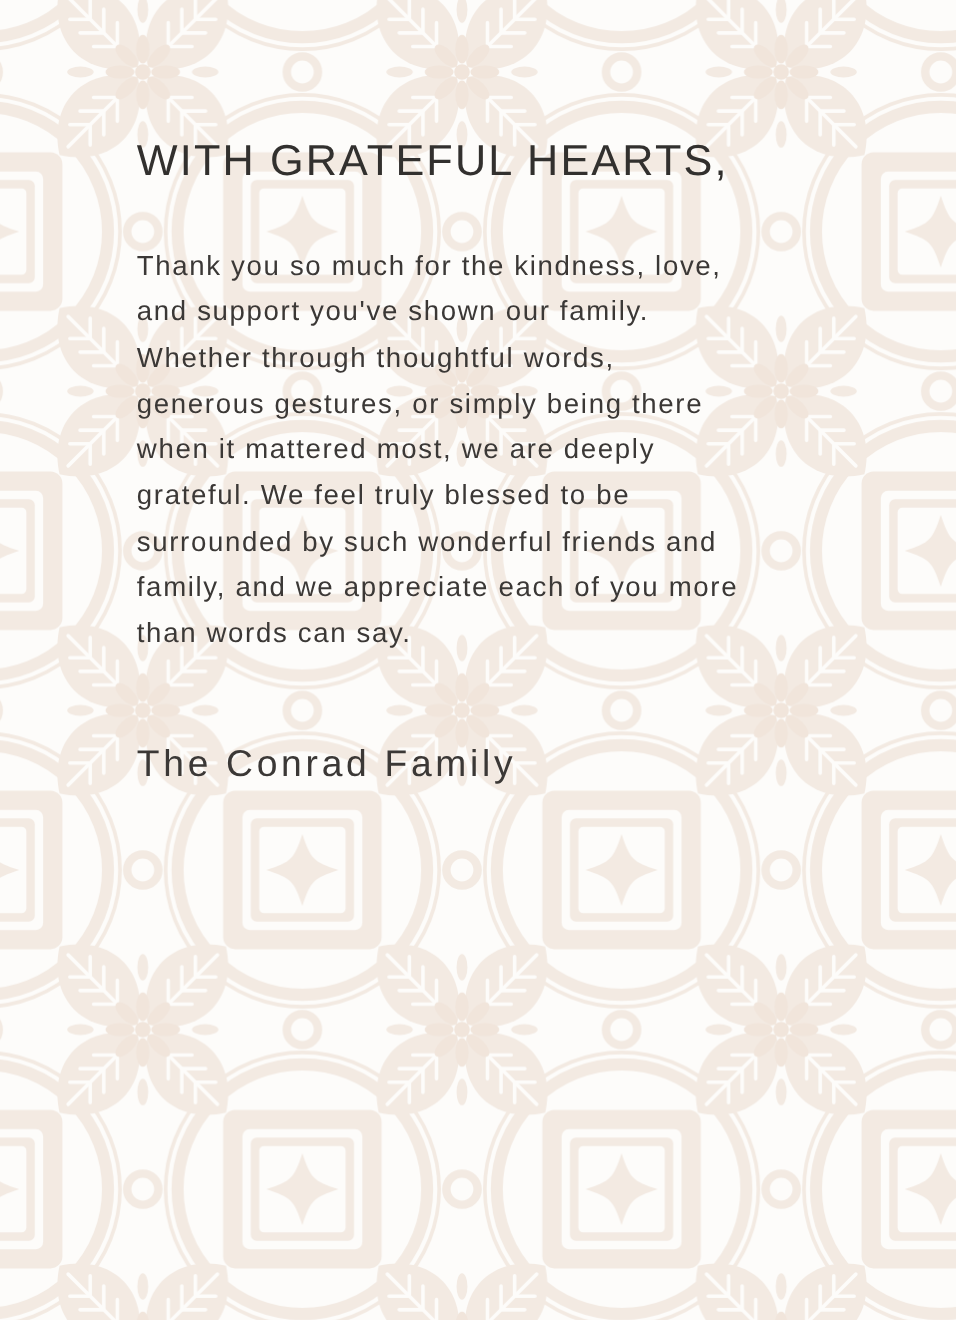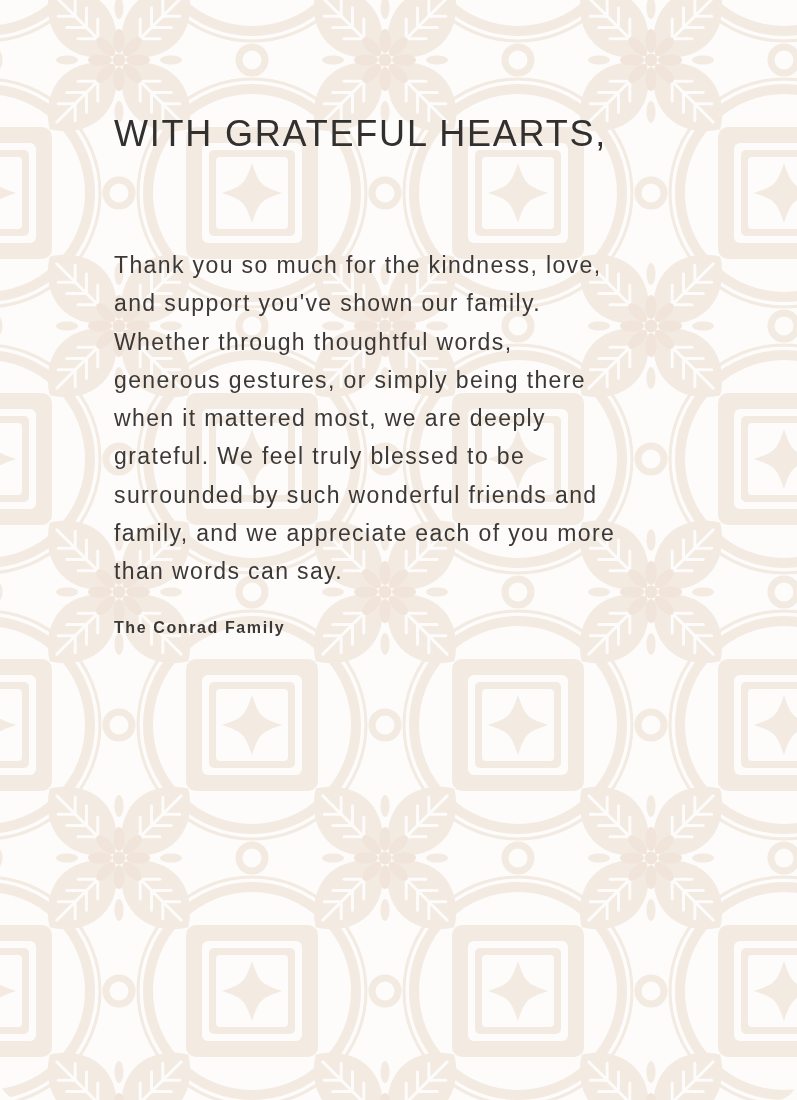--- a/index.html
+++ b/index.html
@@ -15,21 +15,20 @@
     width: 797px; height: 1100px;
     font-family: "Liberation Sans", "DejaVu Sans", sans-serif;
     background: var(--background);
     overflow: hidden;
   }
   .card {
     position: relative;
     width: 797px; height: 1100px;
     background: var(--background);
     overflow: hidden;
-    border-radius: 21px;
   }
   .bg-pattern {
     position: absolute;
     left: 0; top: 0;
     width: 797px; height: 1100px;
     display: block;
   }
   .pat-fill   { fill: var(--pattern); }
   .accent-fill{ fill: var(--pattern-accent); }
   .bgc-fill   { fill: var(--background); }
@@ -54,36 +53,35 @@
   .body-text {
     position: absolute;
     left: 114px; top: 202px;
     width: 600px;
     font-size: 23px;
     font-weight: 300;
     line-height: 38.3px;
     letter-spacing: 0.06em;
     color: var(--body-text);
     white-space: pre-line;
-    margin-top: 44px;
   }
   .signoff {
     position: absolute;
     left: 114px; top: 587px;
     font-size: 22px;
     font-weight: 300;
     letter-spacing: 0.045em;
     color: var(--body-text);
     white-space: nowrap;
   }
   .signature {
     position: absolute;
     left: 114px; top: 619px;
-    font-size: 16px;
-    font-weight: 700;
+    font-size: 31px;
+    font-weight: 400;
     letter-spacing: 0.1em;
     color: var(--body-text);
     white-space: nowrap;
   }
   .website {
     position: absolute;
     left: 114px; top: 1007px;
     font-size: 21px;
     font-weight: 300;
     letter-spacing: 0.18em;

